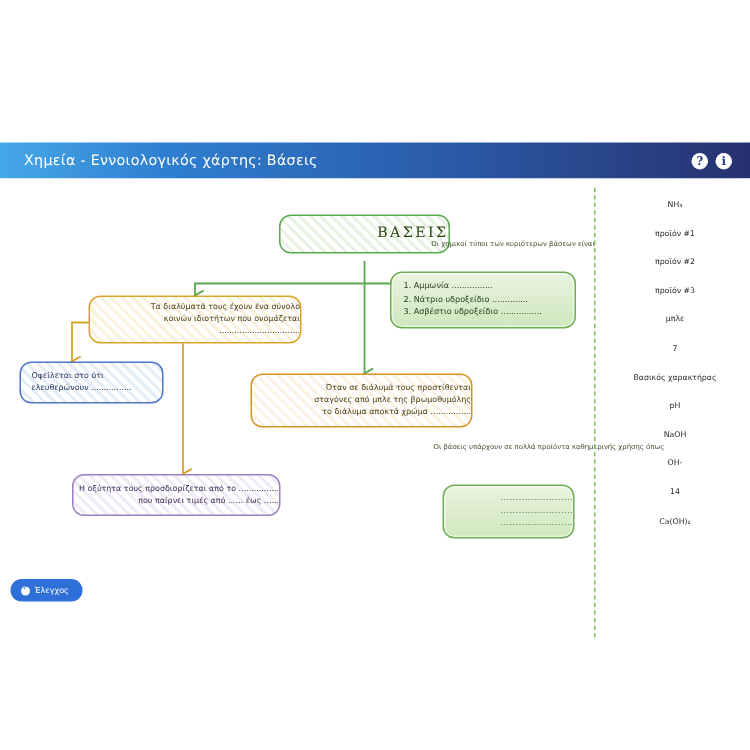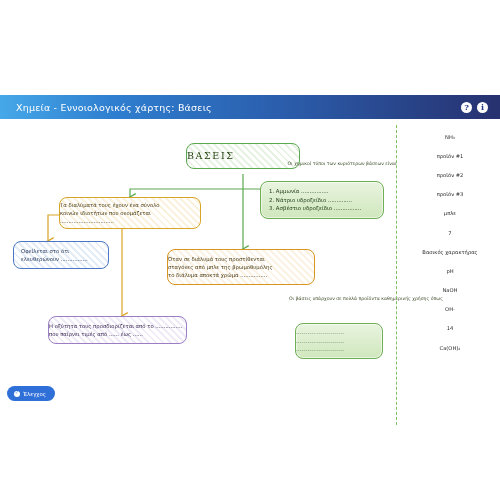--- a/index.html
+++ b/index.html
@@ -27,21 +27,21 @@
     font-family:"DejaVu Serif","Liberation Serif",serif;line-height:1;cursor:pointer;
   }
 
   
   .canvas{position:absolute;left:0;top:24px;width:500px;height:316px;background:#fff;}
   svg.wires{position:absolute;left:0;top:0;width:500px;height:316px;pointer-events:none;}
 
   
   .node{
     position:absolute;box-sizing:border-box;border-radius:8px;border-width:1.4px;border-style:solid;
-    display:flex;flex-direction:column;align-items:flex-start;justify-content:center;
+    display:flex;flex-direction:column;align-items:flex-end;justify-content:center;
     text-align:center;line-height:1.55;overflow:hidden;
   }
   .node .ln{display:block;white-space:nowrap;}
 
   .n-root{
     border-color:#5aa84f;color:#23420f;background:
       repeating-linear-gradient(45deg,rgba(120,180,90,.17) 0 2px,rgba(255,255,255,0) 2px 5px),#ffffff;
     font-family:"DejaVu Serif","Liberation Serif",serif;font-size:9.5px;letter-spacing:1.6px;
   }
   .n-orange{

